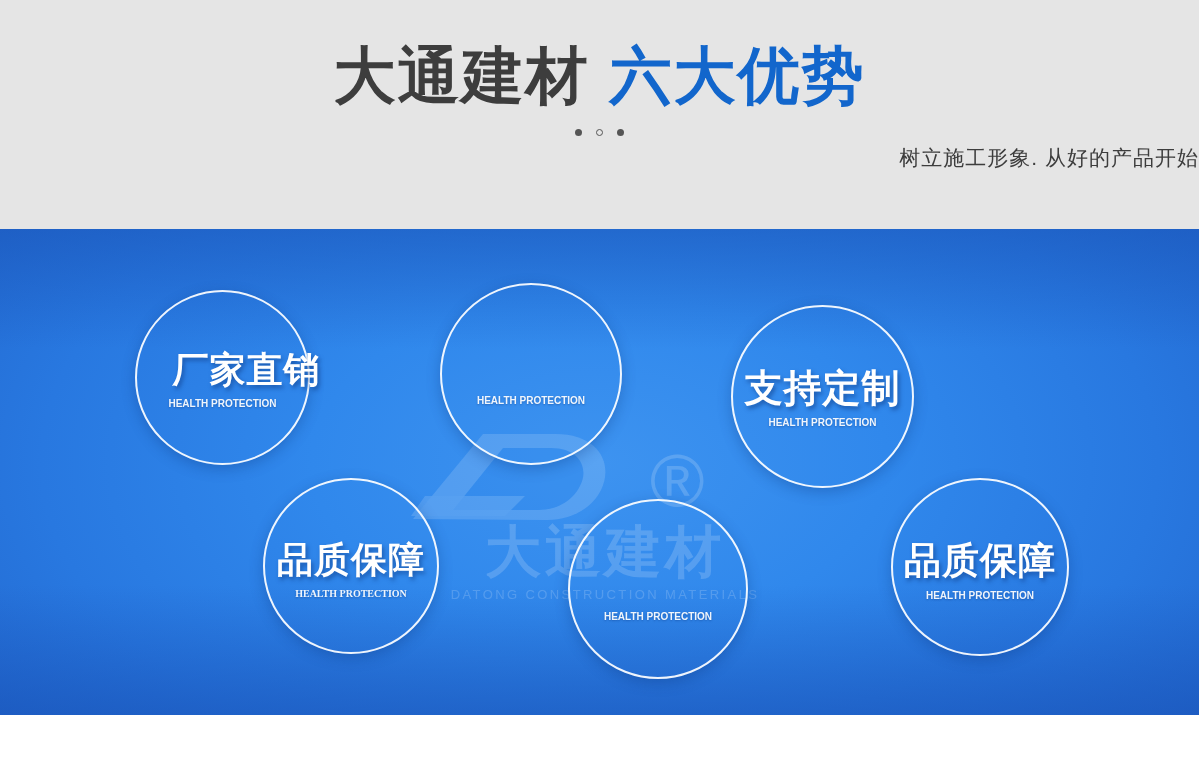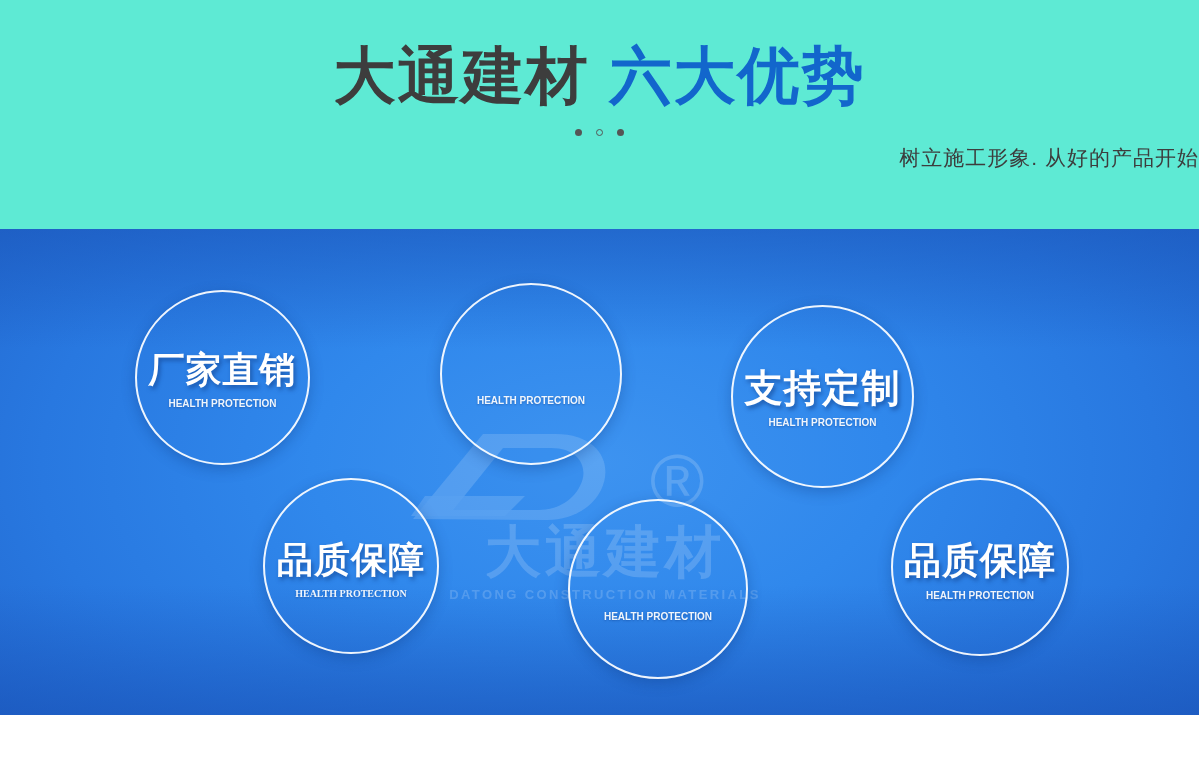--- a/index.html
+++ b/index.html
@@ -15,21 +15,21 @@
     position: relative;
   }
 
   
   .header {
     position: absolute;
     left: 0;
     top: 0;
     width: 1199px;
     height: 229px;
-    background: #5eead4;
+    background: #e5e5e5;
   }
   .title-row {
     position: absolute;
     left: 0;
     top: 45px;
     width: 1199px;
     text-align: center;
     white-space: nowrap;
   }
   .title-main,
@@ -135,21 +135,21 @@
     line-height: 1;
     white-space: nowrap;
   }
   .wm-sub {
     position: absolute;
     left: 0;
     top: 163px;
     width: 420px;
     text-align: center;
     font-size: 13px;
-    font-weight: bold;
+    font-weight: normal;
     color: #ffffff;
     letter-spacing: 2.4px;
     white-space: nowrap;
   }
   .wm-reg {
     position: absolute;
     left: 255px;
     top: 20px;
     font-size: 74px;
     color: #ffffff;
@@ -214,21 +214,21 @@
       <path d="M8 95 L78 10 L150 10 C196 10 208 42 196 66 C186 86 164 96 142 96 Z" fill="#ffffff" opacity=".85"></path>
       <path d="M48 86 L98 24 L146 24 C176 24 184 46 175 62 C167 78 150 86 134 86 Z" fill="#2f86ea"></path>
       <path d="M20 72 L120 72 L100 92 L6 92 Z" fill="#ffffff" opacity=".8"></path>
     </svg>
     <div class="wm-reg">®</div>
     <div class="wm-text">大通建材</div>
     <div class="wm-sub">DATONG CONSTRUCTION MATERIALS</div>
   </div>
 
   <div class="circle" style="left: 135px; top: 61px; width: 175px; height: 175px;">
-    <div class="circle-title" style="font-size: 36px; top: 60px;">厂家直销</div>
+    <div class="circle-title" style="font-size: 36px; top: 60px; padding-left: 24px;">厂家直销</div>
     <div class="circle-sub" style="font-size: 10px; top: 106px;">HEALTH PROTECTION</div>
   </div>
 
   <div class="circle" style="left: 440px; top: 54px; width: 182px; height: 182px;">
     <div class="circle-sub" style="font-size: 10px; top: 110px;">HEALTH PROTECTION</div>
   </div>
 
   <div class="circle" style="left: 731px; top: 76px; width: 183px; height: 183px;">
     <div class="circle-title" style="font-size: 38px; top: 62px;">支持定制</div>
     <div class="circle-sub" style="font-size: 10px; top: 110px;">HEALTH PROTECTION</div>

